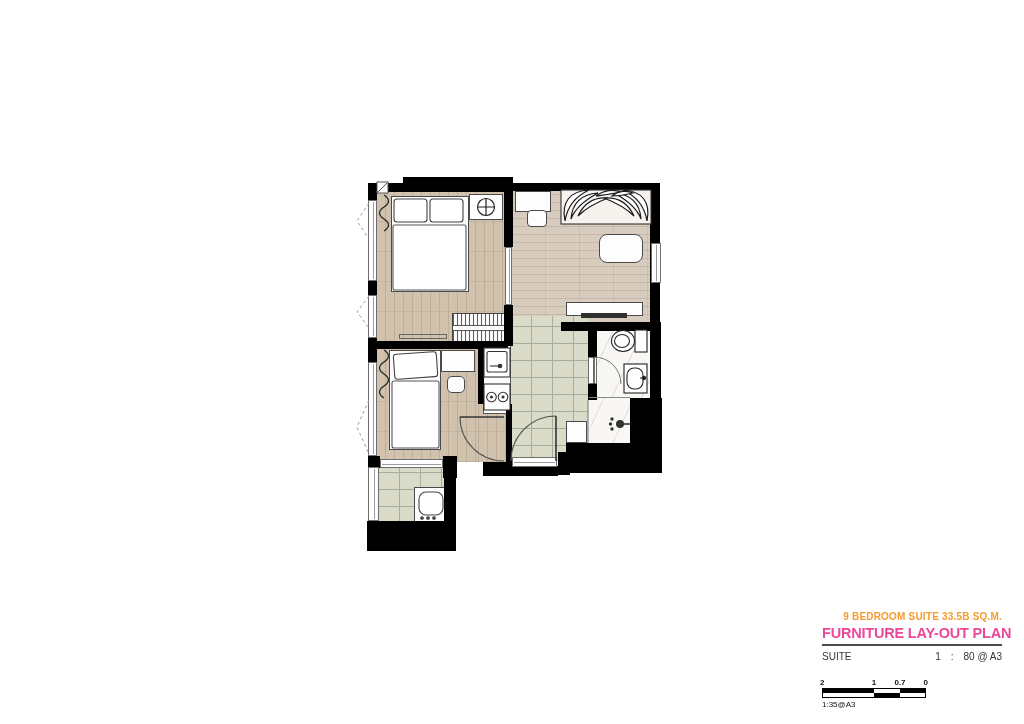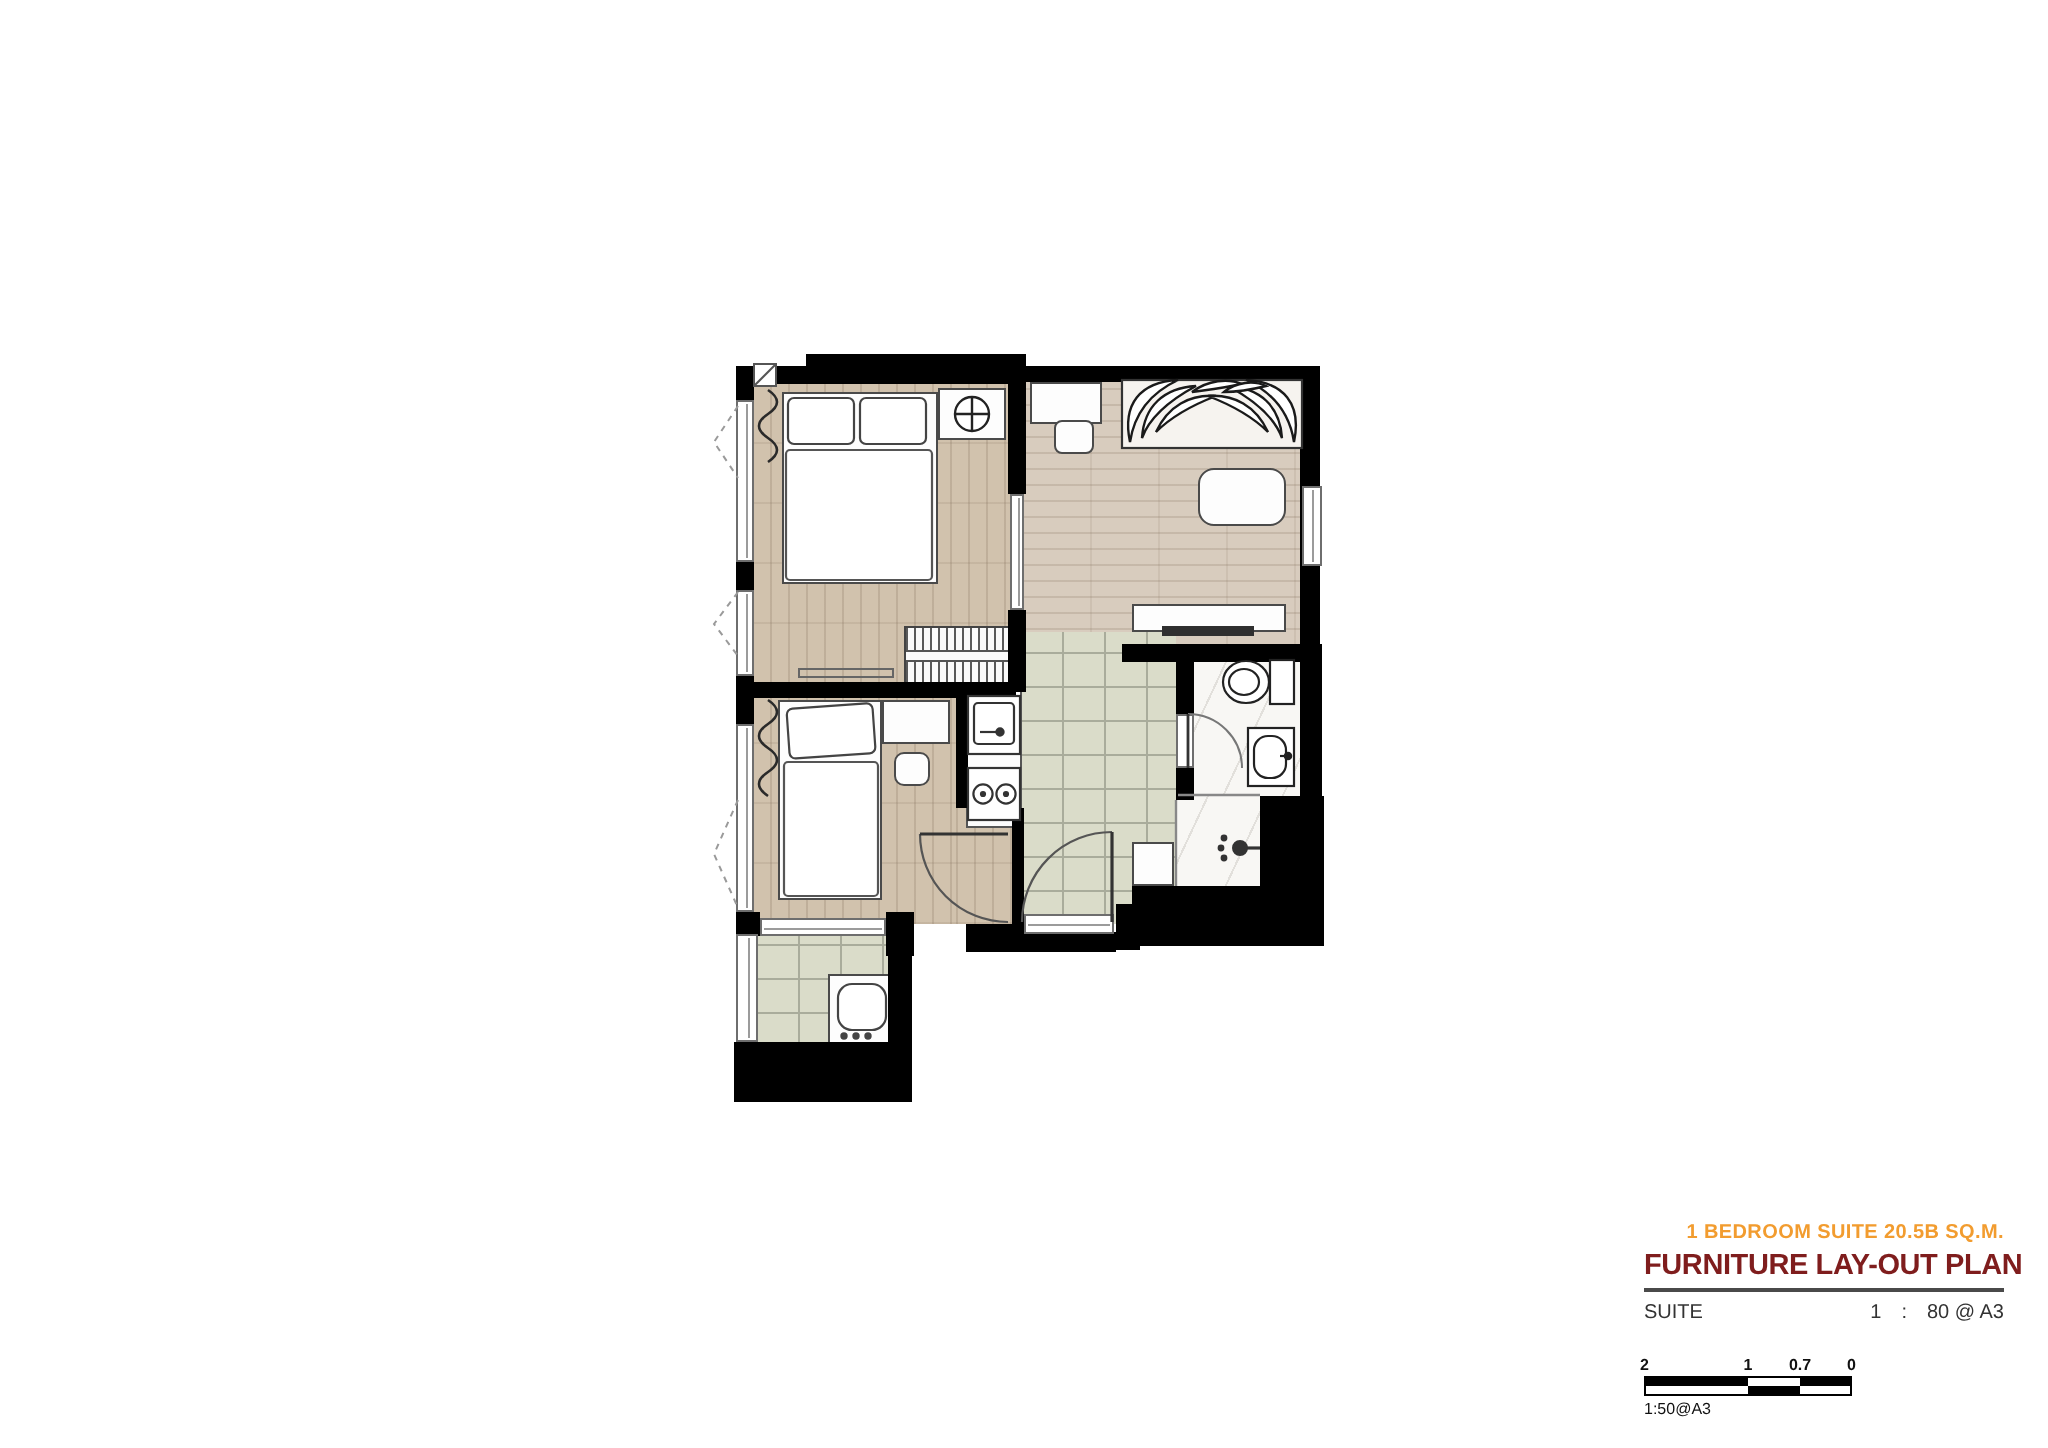--- a/index.html
+++ b/index.html
@@ -226,22 +226,22 @@
       <path d="M556,416 A45,45 0 0 0 511,461"></path>
         <path d="M556,416 L556,461" stroke="#333" stroke-width="1.6"></path>
     </g>
     <g stroke="#777" stroke-width="1">
       <path d="M594,357 A27,27 0 0 1 621,384"></path>
         <path d="M594,357 L594,384" stroke="#333" stroke-width="1.4"></path>
     </g>
   </svg>
 
   <div class="titleblock">
-    <div class="tagline" style="color:#F29C2F;">1 BEDROOM SUITE 20.5B SQ.M.</div>
-    <div class="plantitle" style="color:#7f1d1d;">FURNITURE LAY-OUT PLAN</div>
+    <div class="tagline" style="color:#F29C2F;">9 BEDROOM SUITE 33.5B SQ.M.</div>
+    <div class="plantitle" style="color:#ec4899;">FURNITURE LAY-OUT PLAN</div>
     <div class="rule"></div>
     <div class="scalerow">
       <span>SUITE</span>
       <span class="ratio">
         <span>1</span>
         <span>:</span>
         <span>80 @ A3</span>
       </span>
     </div>
     <div class="sbar">
@@ -256,17 +256,17 @@
           <div class="seg" style="width:50%;background:#000;"></div>
           <div class="seg" style="width:25%;background:#fff;"></div>
           <div class="seg" style="width:25%;background:#000;"></div>
         </div>
         <div class="row">
           <div class="seg" style="width:50%;background:#fff;"></div>
           <div class="seg" style="width:25%;background:#000;"></div>
           <div class="seg" style="width:25%;background:#fff;"></div>
         </div>
       </div>
-      <div class="caption">1:50@A3</div>
+      <div class="caption">1:35@A3</div>
     </div>
   </div>
 
 </div>
 
 </body></html>

